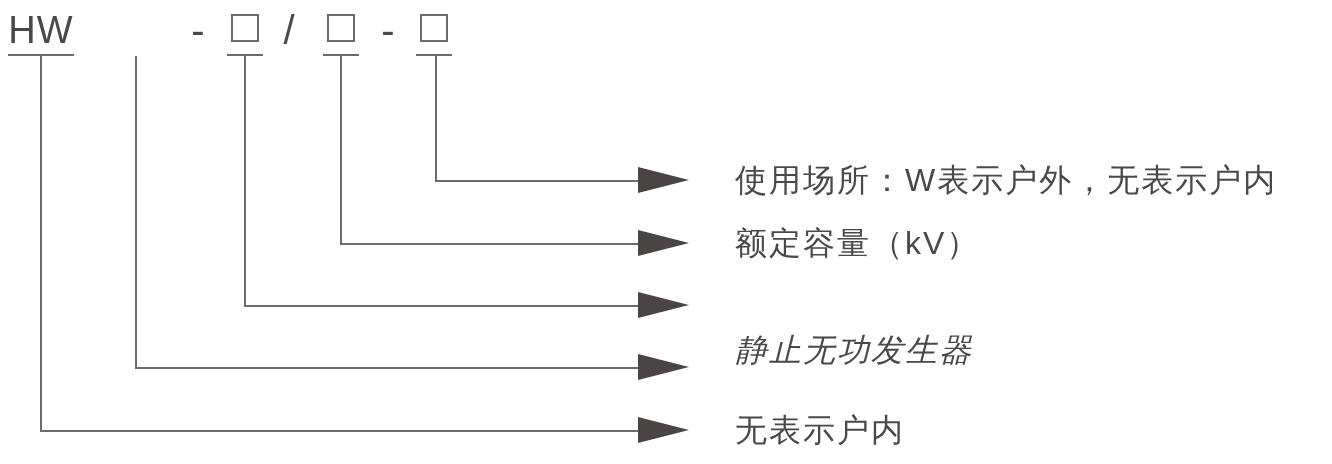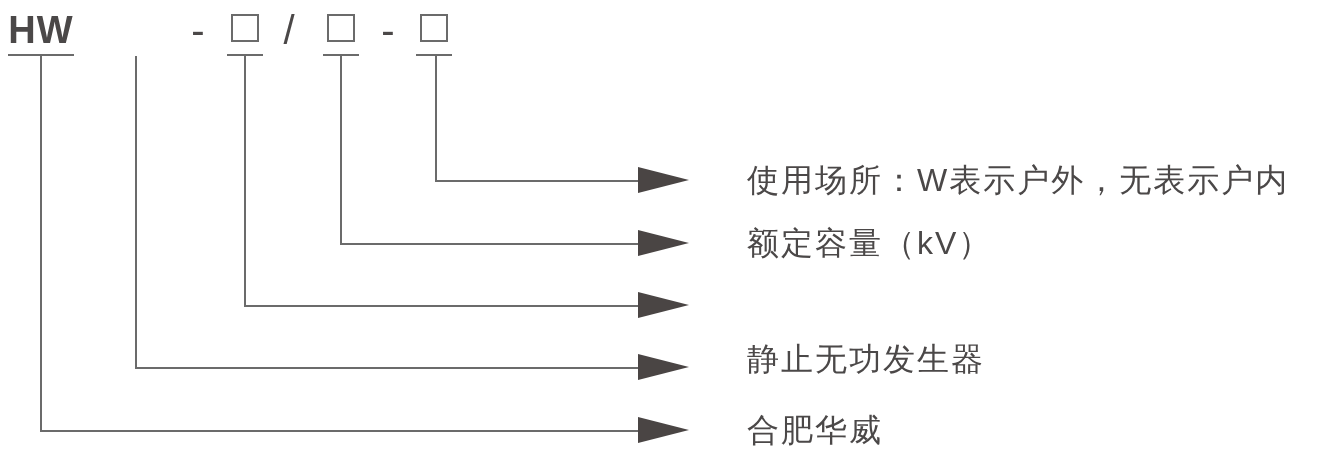--- a/index.html
+++ b/index.html
@@ -15,21 +15,21 @@
     background:var(--bg);
     overflow:hidden;
     font-family:"Liberation Sans","DejaVu Sans",sans-serif;
     color:var(--text);
   }
   
   .seg{
     position:absolute;top:10px;height:44px;
     border-bottom:2px solid var(--line);
     display:flex;align-items:flex-start;justify-content:center;
-    font-size:38px;font-weight:700;letter-spacing:1px;line-height:40px;
+    font-size:38px;font-weight:400;letter-spacing:1px;line-height:40px;
   }
   .seg-hw{left:8px;width:66px;}
   .seg-svg{left:93px;width:85px;}
   
   .sym{
     position:absolute;top:6px;height:48px;
     font-size:40px;font-weight:500;line-height:48px;
     display:flex;align-items:center;justify-content:center;
   }
   .dash1{left:186px;width:24px;}
@@ -65,26 +65,26 @@
   }
   .a1{top:167px;}
   .a2{top:230px;}
   .a3{top:292px;}
   .a4{top:354px;}
   .a5{top:417px;}
   
   .lbl{
     position:absolute;left:735px;
     font-size:32px;line-height:34px;letter-spacing:2px;
-    white-space:nowrap;color:var(--text);margin-left:12px;
+    white-space:nowrap;color:var(--text);
   }
   .l1{top:163px;}
   .l2{top:226px;}
   .l3{top:288px;}
-  .l4{top:342px;}
+  .l4{top:333px;font-style:italic;}
   .l5{top:413px;}
 </style>
 </head>
 <body>
 
 <div class="canvas">
 
   <div class="seg seg-hw">
     <span>HW</span>
   </div>
@@ -109,15 +109,15 @@
 
   <div class="arrow a1"></div>
   <div class="arrow a2"></div>
   <div class="arrow a3"></div>
   <div class="arrow a4"></div>
   <div class="arrow a5"></div>
 
   <div class="lbl l1">使用场所：W表示户外，无表示户内</div>
   <div class="lbl l2">额定容量（kV）</div>
   <div class="lbl l4">静止无功发生器</div>
-  <div class="lbl l5">合肥华威</div>
+  <div class="lbl l5">无表示户内</div>
 
 </div>
 
 </body></html>

